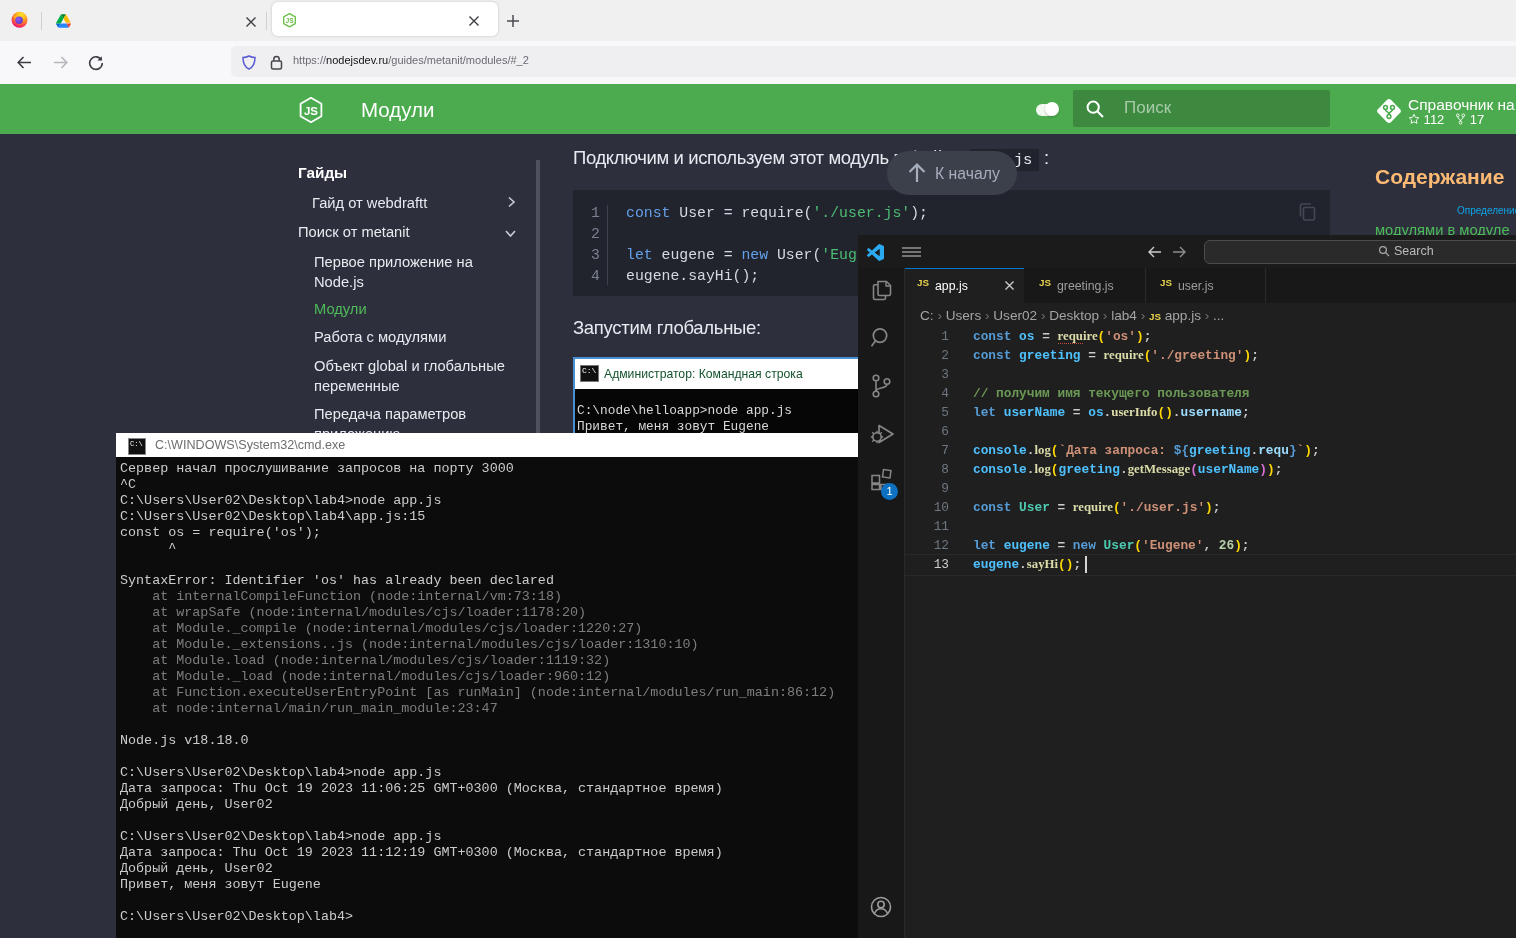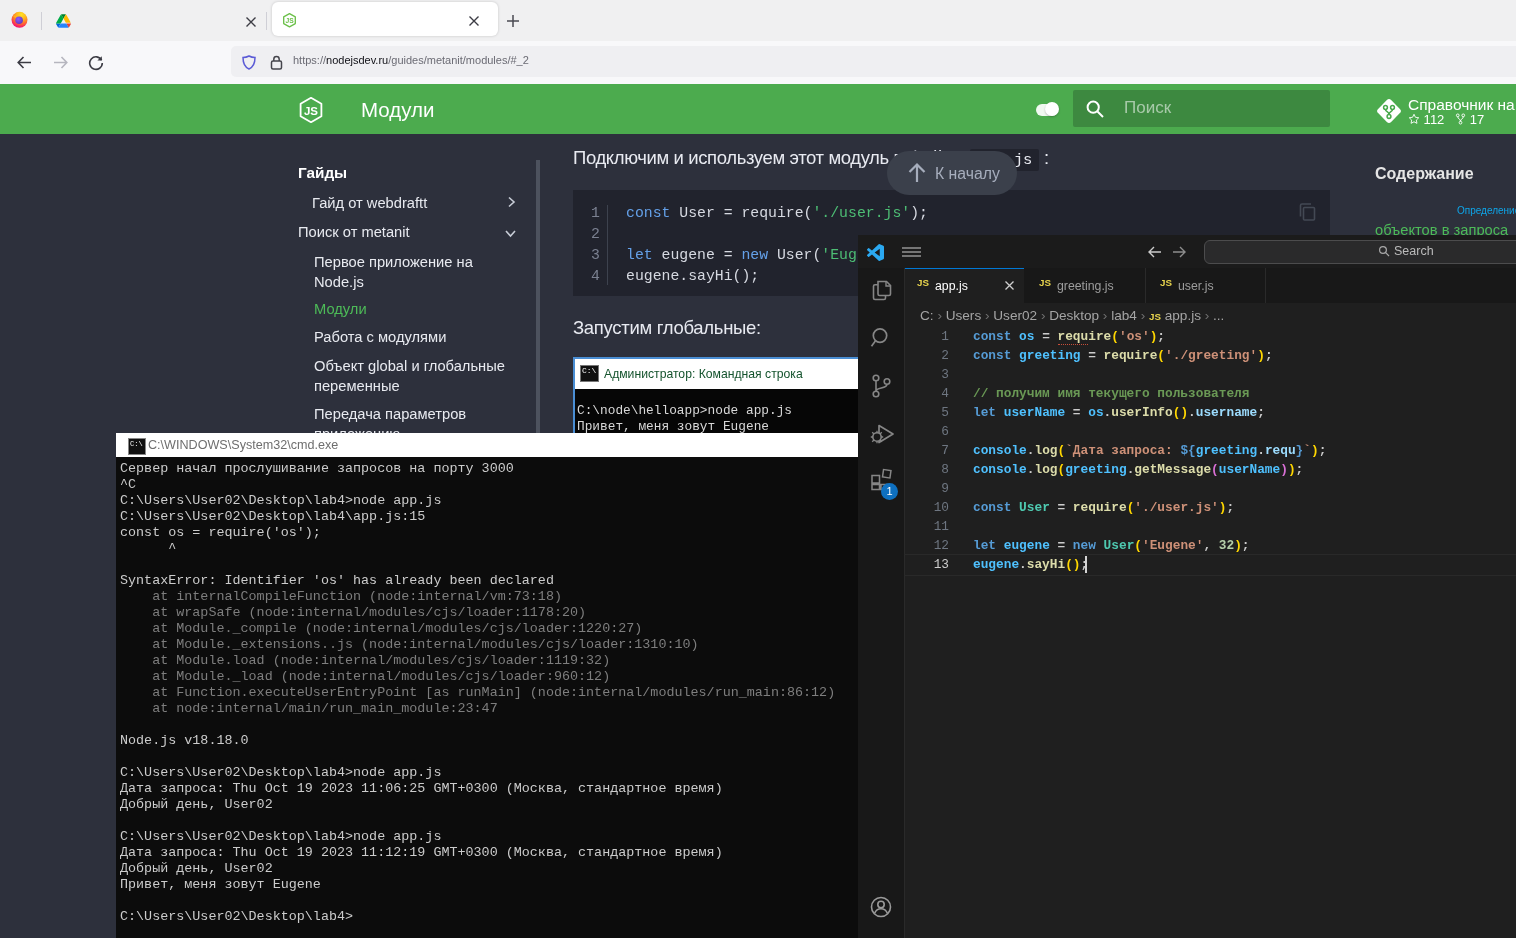--- a/index.html
+++ b/index.html
@@ -24,21 +24,21 @@
   
   #cmdwin{left:116px;top:433px;width:742px;height:505px;background:#0c0c0c;}
   #cmdtitle{left:0;top:0;width:742px;height:24px;background:#ffffff;}
   
   #vscode{left:858px;top:235px;width:658px;height:703px;background:#1f1f1f;}
   #vscode .abs{position:absolute;}
   .kw{color:#64a0e8;} .st{color:#4dbd74;}
   .gr{color:#7e7e7e;}
   .jsbadge{font-size:9.8px;font-weight:bold;color:#e8d44d;font-family:"Liberation Sans",sans-serif;}
   .bc{color:#6f6f6f;}
-  .vsc .k{color:#569cd6;} .vsc .v{color:#4fc1ff;} .vsc .f{color:#dcdcaa;}
+  .vsc .k{color:#569cd6;} .vsc .v{color:#4fc1ff;} .vsc .f{color:#dcdcaa;font-family:Liberation Serif, serif;}
   .vsc .s{color:#ce9178;} .vsc .c{color:#6a9955;} .vsc .cl{color:#4ec9b0;}
   .vsc .n{color:#b5cea8;} .vsc .p{color:#9cdcfe;}
   .vsc .b1{color:#ffd700;} .vsc .b2{color:#da70d6;}
 </style></head>
 <body>
 
 <div class="abs" id="tabbar"></div>
 
 <svg class="abs" style="left:11px;top:11px" width="17" height="17" viewBox="0 0 17 17">
   <defs>
@@ -161,23 +161,23 @@
 <svg class="abs" style="left:504px;top:227px" width="13" height="12" viewBox="0 0 12 12">
     <path d="M1.5 4 6 9 10.5 4" stroke="#c7ccd6" stroke-width="1.6" fill="none"></path>
   </svg>
 <div class="abs navsub" style="left:314px;top:253px;width:180px;line-height:19.5px">Первое приложение на Node.js</div>
 <div class="abs navsub" style="left:314px;top:301px;color:#4dbb58">Модули</div>
 <div class="abs navsub" style="left:314px;top:329px">Работа с модулями</div>
 <div class="abs navsub" style="left:314px;top:357px;width:235px;line-height:19.5px">Объект global и глобальные переменные</div>
 <div class="abs navsub" style="left:314px;top:405px;width:235px;line-height:19.5px">Передача параметров приложению</div>
 <div class="abs" style="left:536px;top:160px;width:4px;height:273px;background:#4d525e"></div>
 
-<div class="abs" style="left:1375px;top:165px;font-size:16px;font-weight:bold;color:#e5e5e5">Содержание</div>
+<div class="abs" style="left:1375px;top:165px;font-size:21px;font-weight:bold;color:#fdba74">Содержание</div>
 <div class="abs" style="left:1457px;top:200px;width:141px;font-size:10px;line-height:22px;color:#0ea5e9;overflow:hidden;white-space:nowrap">Определение конста</div>
-<div class="abs" style="left:1375px;top:222px;width:141px;font-size:14.7px;color:#4dbb58;white-space:nowrap">объектов в запроса</div>
+<div class="abs" style="left:1375px;top:222px;width:141px;font-size:14.7px;color:#4dbb58;white-space:nowrap">модулями в модуле</div>
 
 <div class="abs" style="left:573px;top:147px;font-size:18.5px;letter-spacing:-0.38px;color:#e8eaf1;white-space:nowrap">Подключим и используем этот модуль в файле <span class="mono" style="background:#21232d;font-size:15.5px;letter-spacing:0;padding:2px 7px;border-radius:2px;margin:0 0 0 2px">app.js</span> :</div>
 
 <div class="abs" id="codeblock"></div>
 <div class="abs mono" style="left:573px;top:203px;width:27px;font-size:14.8px;line-height:21px;color:#7b8191;text-align:right;white-space:pre">1
 2
 3
 4</div>
 <div class="abs" style="left:607px;top:205px;width:1px;height:80px;background:#3d424e"></div>
 <div class="abs mono" style="left:626px;top:203px;font-size:14.8px;line-height:21px;color:#d6d9e1;white-space:pre"><span class="kw">const</span> User = require(<span class="st">'./user.js'</span>);
@@ -206,21 +206,21 @@
 <svg class="abs" style="left:906px;top:161px" width="22" height="24" viewBox="0 0 22 24">
     <path d="M11 21 11 4 M3.5 11 11 3.5 18.5 11" stroke="#a6adbc" stroke-width="2.2" fill="none"></path>
   </svg>
 <div class="abs" style="left:935px;top:165px;font-size:15.8px;color:#a6adbc">К началу</div>
 
 <div class="abs" id="cmdwin">
   <div class="abs" id="cmdtitle">
     <div style="position:absolute;left:12px;top:5px;width:16px;height:15px;background:#111;border:1px solid #888">
         <span style="position:absolute;left:1px;top:1px;font-size:7px;color:#fff;font-family:'Liberation Mono',monospace">C:\</span>
       </div>
-    <div style="position:absolute;left:32px;top:5px;font-size:12.6px;color:#6e6e6e">C:\WINDOWS\System32\cmd.exe</div>
+    <div style="position:absolute;left:39px;top:5px;font-size:12.6px;color:#6e6e6e">C:\WINDOWS\System32\cmd.exe</div>
   </div>
   <pre class="mono" style="position:absolute;left:4px;top:28px;margin:0;font-size:13.4px;line-height:16px;color:#cccccc">Сервер начал прослушивание запросов на порту 3000
 ^C
 C:\Users\User02\Desktop\lab4&gt;node app.js
 C:\Users\User02\Desktop\lab4\app.js:15
 const os = require('os');
       ^
 
 SyntaxError: Identifier 'os' has already been declared
 <span class="gr">    at internalCompileFunction (node:internal/vm:73:18)
@@ -334,16 +334,16 @@
 <span class="k">const</span> <span class="v">greeting</span> = <span class="f">require</span><span class="b1">(</span><span class="s">'./greeting'</span><span class="b1">)</span>;
 
 <span class="c">// получим имя текущего пользователя</span>
 <span class="k">let</span> <span class="v">userName</span> = <span class="v">os</span>.<span class="f">userInfo</span><span class="b1">()</span>.<span class="p">username</span>;
 
 <span class="v">console</span>.<span class="f">log</span><span class="b1">(</span><span class="s">`Дата запроса: </span><span class="k">${</span><span class="v">greeting</span>.<span class="p">requ</span><span class="k">}</span><span class="s">`</span><span class="b1">)</span>;
 <span class="v">console</span>.<span class="f">log</span><span class="b1">(</span><span class="v">greeting</span>.<span class="f">getMessage</span><span class="b2">(</span><span class="v">userName</span><span class="b2">)</span><span class="b1">)</span>;
 
 <span class="k">const</span> <span class="cl">User</span> = <span class="f">require</span><span class="b1">(</span><span class="s">'./user.js'</span><span class="b1">)</span>;
 
-<span class="k">let</span> <span class="v">eugene</span> = <span class="k">new</span> <span class="cl">User</span><span class="b1">(</span><span class="s">'Eugene'</span>, <span class="n">32</span><span class="b1">)</span>;
+<span class="k">let</span> <span class="v">eugene</span> = <span class="k">new</span> <span class="cl">User</span><span class="b1">(</span><span class="s">'Eugene'</span>, <span class="n">26</span><span class="b1">)</span>;
 <span class="v">eugene</span>.<span class="f">sayHi</span><span class="b1">()</span>;</pre>
   <div class="abs" style="left:227px;top:321px;width:2px;height:17px;background:#d4d4d4"></div>
 </div>
 
 </body></html>

